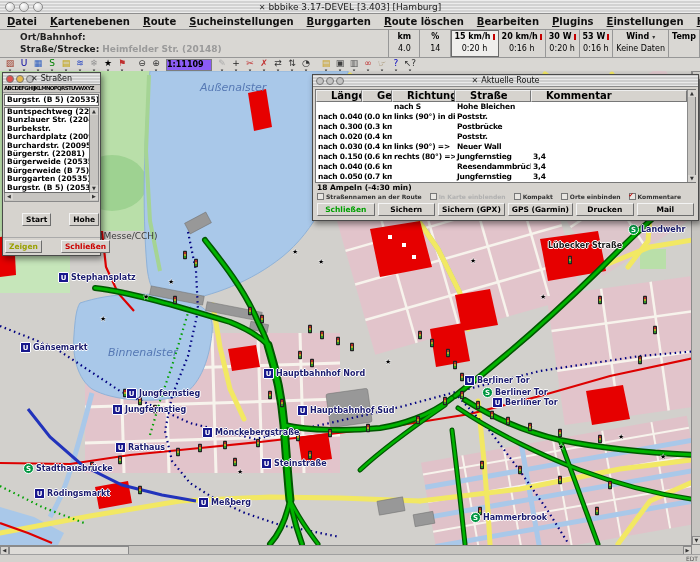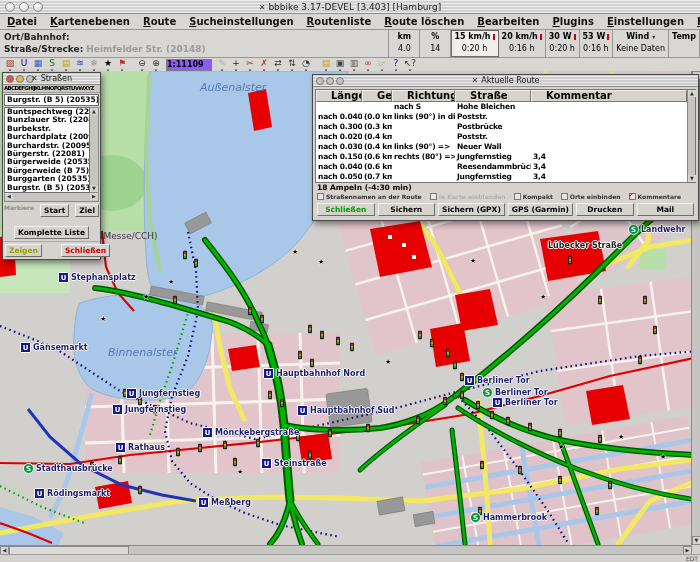--- a/index.html
+++ b/index.html
@@ -10,21 +10,21 @@
             border-bottom:1px solid #8e8e8e;position:relative;display:flex;align-items:center}
   .tb-circles{display:flex;gap:4px;padding-left:5px}
   .circ{width:8px;height:8px;border-radius:50%;border:1px solid #8a8a8a;background:radial-gradient(circle at 35% 30%,#fff,#c9c9c9)}
   .tb-caption{position:absolute;left:0;right:0;text-align:center;font-size:9px;color:#1a1a1a;white-space:nowrap}
   .x-glyph{font-size:8px;color:#333;margin-right:3px}
   .menubar{height:15px;background:#d9d7d3;border-bottom:1px solid #979797;display:flex;align-items:center;gap:13px;padding:0 7px}
   .menu-item{font-size:10px;font-weight:bold;color:#111;white-space:nowrap;cursor:default}
   .menu-item::first-letter{text-decoration:underline}
   
   .infobar{height:27px;background:#d9d7d3;border-bottom:1px solid #979797;display:flex}
-  .info-left{flex:1;padding:1px 4px;overflow:hidden}
+  .info-left{flex:1;padding:1px 20px;overflow:hidden}
   .info-row{font-size:9px;font-weight:bold;color:#222;line-height:12px;white-space:nowrap}
   .info-val{color:#9a9a9a;margin-left:3px}
   .stats{display:flex;border-left:1px solid #979797}
   .stat-cell{border-right:1px solid #979797;padding:0 3px;text-align:center;min-width:24px;cursor:default}
   .stat-cell.selected{background:#efeeec;outline:1px solid #6a6a6a;outline-offset:-1px}
   .stat-top{font-size:8px;font-weight:bold;line-height:13px;white-space:nowrap}
   .stat-bottom{font-size:8px;line-height:12px;white-space:nowrap}
   .redmark{display:none}
   .redmark.show{display:inline-block;width:2px;height:6px;background:#c40000;margin-left:2px;vertical-align:middle}
   .ddarr{display:none}
@@ -77,21 +77,21 @@
   .alpha-row{height:7px;background:#ccc9c4;border-bottom:1px solid #999;font-size:5.5px;font-weight:bold;
              letter-spacing:-.7px;overflow:hidden;white-space:nowrap;line-height:7px;padding-left:1px}
   .entry{height:10px;margin:1px;background:#fff;border:1px solid #6d6d6d;font-size:7.5px;font-weight:bold;
          line-height:10px;padding-left:2px;white-space:nowrap;overflow:hidden}
   .listwrap{display:flex;margin:0 1px}
   .slist{flex:1;background:#fff;border:1px solid #6d6d6d;overflow:hidden;height:84px}
   .sitem{font-size:7.5px;font-weight:bold;line-height:8.4px;padding-left:2px;white-space:nowrap;overflow:hidden;cursor:default}
   .list-vscroll{width:8px;background:#c7c5c1;border:1px solid #8a8a8a;border-left:0;display:flex;flex-direction:column;justify-content:space-between}
   .list-hscroll{height:8px;margin:0 1px;background:#c7c5c1;border:1px solid #8a8a8a;border-top:0;display:flex;justify-content:space-between}
   .mini-arr{font-size:5px;line-height:7px;text-align:center;color:#333;background:#d6d4d0;width:8px;height:7px}
-  .mark-row{display:flex;align-items:flex-start;gap:6px;padding:2px 1px}
+  .mark-row{display:flex;align-items:flex-start;gap:18px;padding:11px 1px}
   .mark-label{font-size:6px;font-weight:bold;color:#8a8a8a;white-space:nowrap;overflow:hidden;flex:1}
   .centerrow{text-align:center;padding:1px 0 2px 0}
   .bot-row{display:flex;gap:19px;padding:2px;border-top:1px solid #aaa}
   .bot-row .btn{flex:1}
   .btn-zeigen{color:#9aa000}
   .btn-schliessen-red{color:#cc0000}
   .btn-schliessen-green{color:#00a000}
   
   #route-win{left:312px;top:3px;width:385px}
   .rt-body{padding:2px}
@@ -123,21 +123,21 @@
   </div>
   <div class="tb-caption"><span class="x-glyph">✕</span><span>bbbike 3.17-DEVEL [3.403] [Hamburg]</span></div>
 </div>
 
 <div class="menubar">
 
 <span class="menu-item">Datei</span>
     <span class="menu-item">Kartenebenen</span>
     <span class="menu-item">Route</span>
     <span class="menu-item">Sucheinstellungen</span>
-    <span class="menu-item">Routenliste</span>
+    <span class="menu-item">Burggarten</span>
     <span class="menu-item">Route löschen</span>
     <span class="menu-item">Bearbeiten</span>
     <span class="menu-item">Plugins</span>
     <span class="menu-item">Einstellungen</span>
     <span class="menu-item">Hilfe</span>
   </div>
 
 <div class="infobar">
   <div class="info-left">
     <div class="info-row"><span>Ort/Bahnhof:</span></div>
@@ -951,24 +951,21 @@
         <div class="mini-arr">▼</div>
       </div>
     </div>
     <div class="list-hscroll">
       <div class="mini-arr">◀</div>
       <div class="mini-arr">▶</div>
     </div>
     <div class="mark-row">
       <span class="mark-label">Markieren als ...</span>
       <button class="btn">Start</button>
-      <button class="btn">Ziel</button>
-    </div>
-    <div class="centerrow">
-      <button class="btn">Komplette Liste</button>
+      <button class="btn">Hohe</button>
     </div>
     <div class="bot-row">
       <button class="btn btn-zeigen">Zeigen</button>
       <button class="btn btn-schliessen-red">Schließen</button>
     </div>
   </div>
 
   <div class="floatwin" id="route-win">
     <div class="fw-title">
       <div class="fw-circles">

